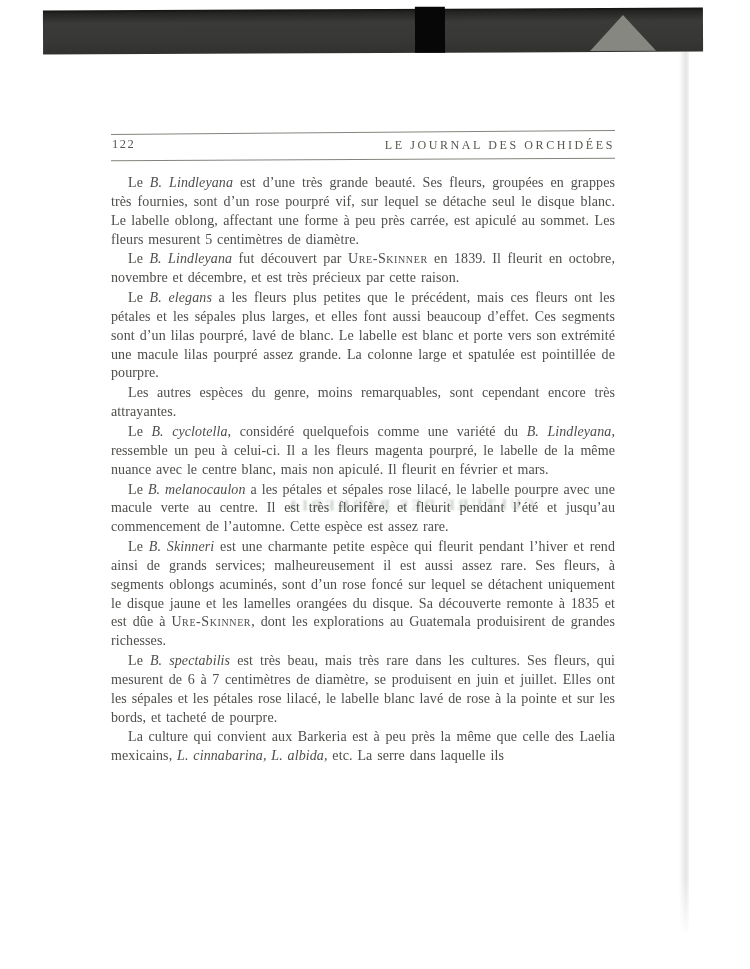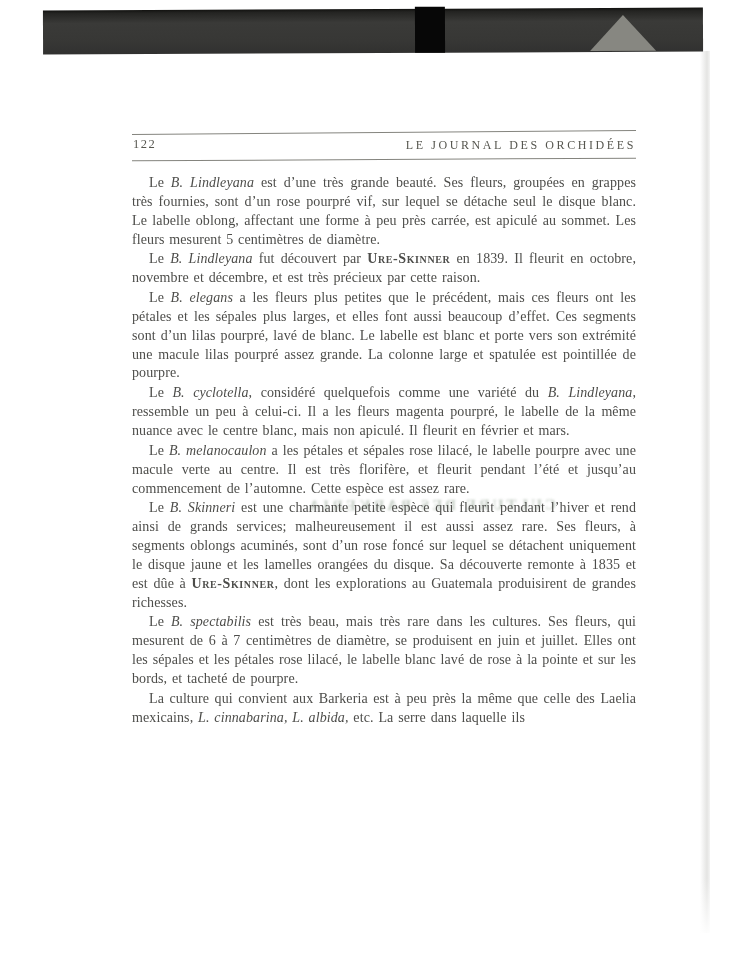--- a/index.html
+++ b/index.html
@@ -26,21 +26,21 @@
     background:#070707;
   }
   .corner-triangle{
     position:absolute;left:547px;bottom:1px;width:0;height:0;
     border-left:33px solid transparent;border-right:33px solid transparent;
     border-bottom:36px solid #8e8e88;opacity:.92;
   }
 
   
   .page{
-    position:absolute;left:60px;top:51px;width:650px;height:882px;
+    position:absolute;left:39px;top:51px;width:650px;height:882px;
     background:
       linear-gradient(180deg, rgba(90,90,85,.14) 0px, rgba(90,90,85,0) 9px),
       radial-gradient(120% 95% at 48% 32%, #f6f6f3 0%, var(--page-bg) 55%, #ececе8 100%),
       var(--page-bg);
   }
   .page::after{ 
     content:'';position:absolute;right:0;top:0;width:10px;height:100%;
     background:linear-gradient(to right, rgba(120,120,112,0) 0%, rgba(120,120,112,.20) 70%, rgba(150,150,142,.10) 100%);
   }
   .page::before{ 
@@ -64,21 +64,21 @@
 
   
   .body-text{
     position:absolute;left:72px;top:123px;width:504px;
     color:var(--ink);font-size:14px;line-height:18.85px;
     text-align:justify;word-spacing:1.2px;letter-spacing:.1px;
     z-index:2;
   }
   .body-text p{margin:0 0 1px 0;text-indent:17px;}
   .it{font-style:italic;}
-  .sc{font-variant:small-caps;letter-spacing:.6px;font-weight:bold;}
+  .sc{font-variant:small-caps;letter-spacing:.6px;}
 
   
   .ghost-text{
     position:absolute;left:196px;top:446px;width:350px;
     transform:scaleX(-1) rotate(.3deg);
     color:rgba(105,128,105,.38);filter:blur(1.1px);
     font-size:15px;font-weight:bold;letter-spacing:3px;text-align:center;
     z-index:1;white-space:nowrap;
   }
 </style>
@@ -99,20 +99,21 @@
   <div class="journal-title">LE JOURNAL DES ORCHIDÉES</div>
 
   <div class="rule rule-bottom"></div>
 
   <div class="ghost-text">CULTURE DES BARKERIA</div>
 
   <div class="body-text">
       <p><span>Le </span><span class="it">B. Lindleyana</span><span> est d’une très grande beauté. Ses fleurs, groupées en grappes très fournies, sont d’un rose pourpré vif, sur lequel se détache seul le disque blanc. Le labelle oblong, affectant une forme à peu près carrée, est apiculé au sommet. Les fleurs mesurent 5 centimètres de diamètre.</span></p>
       <p><span>Le </span><span class="it">B. Lindleyana</span><span> fut découvert par </span><span class="sc">Ure-Skinner</span><span> en 1839. Il fleurit en octobre, novembre et décembre, et est très précieux par cette raison.</span></p>
       <p><span>Le </span><span class="it">B. elegans</span><span> a les fleurs plus petites que le précédent, mais ces fleurs ont les pétales et les sépales plus larges, et elles font aussi beaucoup d’effet. Ces segments sont d’un lilas pourpré, lavé de blanc. Le labelle est blanc et porte vers son extrémité une macule lilas pourpré assez grande. La colonne large et spatulée est pointillée de pourpre.</span></p>
+      <p><span>Les autres espèces du genre, moins remarquables, sont cependant encore très attrayantes.</span></p>
       <p><span>Le </span><span class="it">B. cyclotella</span><span>, considéré quelquefois comme une variété du </span><span class="it">B. Lindleyana</span><span>, ressemble un peu à celui-ci. Il a les fleurs magenta pourpré, le labelle de la même nuance avec le centre blanc, mais non apiculé. Il fleurit en février et mars.</span></p>
       <p><span>Le </span><span class="it">B. melanocaulon</span><span> a les pétales et sépales rose lilacé, le labelle pourpre avec une macule verte au centre. Il est très florifère, et fleurit pendant l’été et jusqu’au commencement de l’automne. Cette espèce est assez rare.</span></p>
       <p><span>Le </span><span class="it">B. Skinneri</span><span> est une charmante petite espèce qui fleurit pendant l’hiver et rend ainsi de grands services; malheureusement il est aussi assez rare. Ses fleurs, à segments oblongs acuminés, sont d’un rose foncé sur lequel se détachent uniquement le disque jaune et les lamelles orangées du disque. Sa découverte remonte à 1835 et est dûe à </span><span class="sc">Ure-Skinner</span><span>, dont les explorations au Guatemala produisirent de grandes richesses.</span></p>
       <p><span>Le </span><span class="it">B. spectabilis</span><span> est très beau, mais très rare dans les cultures. Ses fleurs, qui mesurent de 6 à 7 centimètres de diamètre, se produisent en juin et juillet. Elles ont les sépales et les pétales rose lilacé, le labelle blanc lavé de rose à la pointe et sur les bords, et tacheté de pourpre.</span></p>
       <p><span>La culture qui convient aux Barkeria est à peu près la même que celle des Laelia mexicains, </span><span class="it">L. cinnabarina, L. albida,</span><span> etc. La serre dans laquelle ils</span></p>
     </div>
 
 </div>
 
 </body></html>

